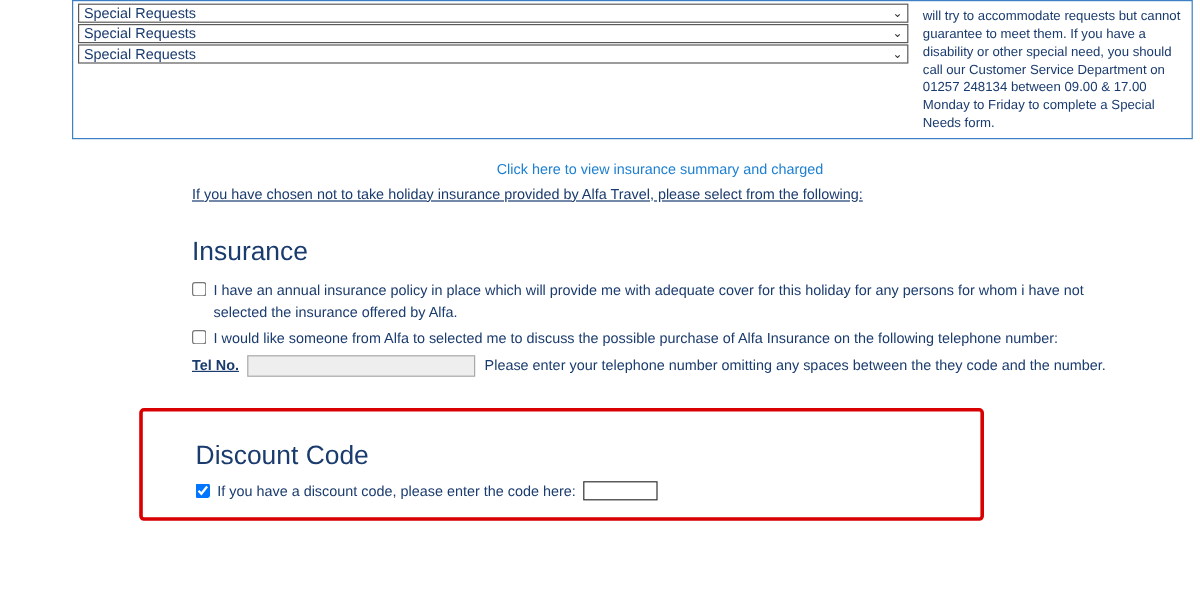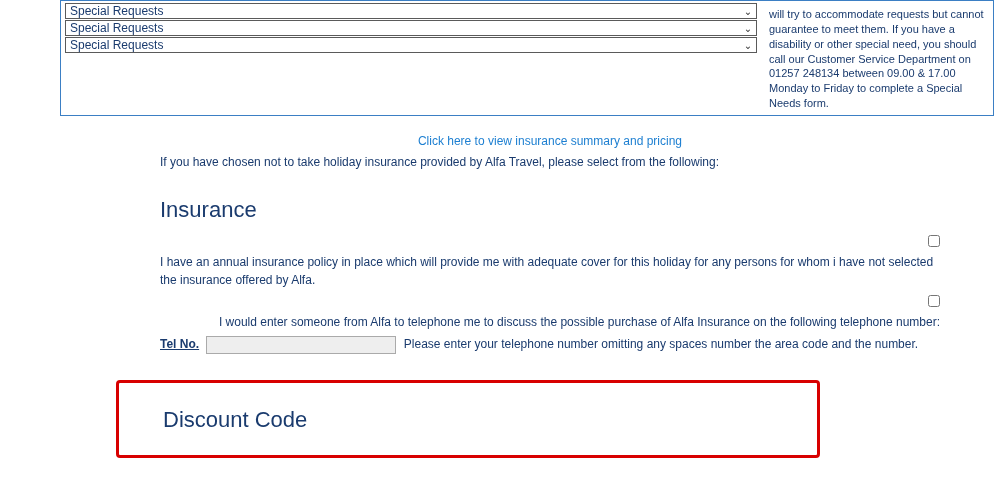--- a/index.html
+++ b/index.html
@@ -47,34 +47,33 @@
     text-align: center;
     color: #333;
     font-size: 10px;
   }
   .content {
     margin: 0 60px 0 160px;
     padding-top: 18px;
   }
   .link { color: #1d7fd1; cursor: pointer; }
   .line-center { text-align: center; margin-bottom: 6px; }
-  .line { margin-bottom: 16px; line-height: 1.4; }
+  .line { margin-bottom: 16px; line-height: 1.4; text-decoration: underline; }
   h2.section {
     font-size: 22px;
     font-weight: normal;
     color: #1a3b6e;
     margin: 26px 0 10px 0;
   }
   .chk-line {
     display: flex;
-    align-items: flex-end;
+    align-items: flex-start;
     gap: 6px;
     margin-bottom: 4px;
     line-height: 1.5;
-    flex-direction: column;
   }
   .chk-line input[type="checkbox"] {
     width: 12px;
     height: 12px;
     margin: 2px 0 0 0;
     accent-color: #1a3b6e;
   }
   .tel-row {
     margin-top: 4px;
     line-height: 1.5;
@@ -130,37 +129,42 @@
     <div class="select-box">
       <span class="select-label">Special Requests</span>
       <span class="caret">⌄</span>
     </div>
   </div>
   <div class="right-panel">will try to accommodate requests but cannot guarantee to meet them. If you have a disability or other special need, you should call our Customer Service Department on 01257 248134 between 09.00 &amp; 17.00 Monday to Friday to complete a Special Needs form.</div>
 </div>
 
 <div class="content">
   <div class="line-center">
-    <span class="link">Click here to view insurance summary and pricing</span>
+    <span class="link">Click here to view insurance summary and charged</span>
   </div>
   <div class="line">If you have chosen not to take holiday insurance provided by Alfa Travel, please select from the following:</div>
 
   <h2 class="section">Insurance</h2>
 
   <label class="chk-line">
     <input type="checkbox" style="">
     <span>I have an annual insurance policy in place which will provide me with adequate cover for this holiday for any persons for whom i have not selected the insurance offered by Alfa.</span>
   </label>
   <label class="chk-line">
     <input type="checkbox" style="">
-    <span>I would enter someone from Alfa to telephone me to discuss the possible purchase of Alfa Insurance on the following telephone number:</span>
+    <span>I would like someone from Alfa to selected me to discuss the possible purchase of Alfa Insurance on the following telephone number:</span>
   </label>
 
   <div class="tel-row">
     <b>Tel No.</b>
     <input class="tel-input" type="text" placeholder="" style="">
-    <span>Please enter your telephone number omitting any spaces number the area code and the number.</span>
+    <span>Please enter your telephone number omitting any spaces between the they code and the number.</span>
   </div>
 
   <div class="discount-box">
     <h2 class="section">Discount Code</h2>
+    <div class="discount-row">
+      <input type="checkbox" checked="" style="">
+      <span>If you have a discount code, please enter the code here:</span>
+      <input class="discount-input" type="text" style="">
+    </div>
   </div>
 </div>
 
 </body></html>

